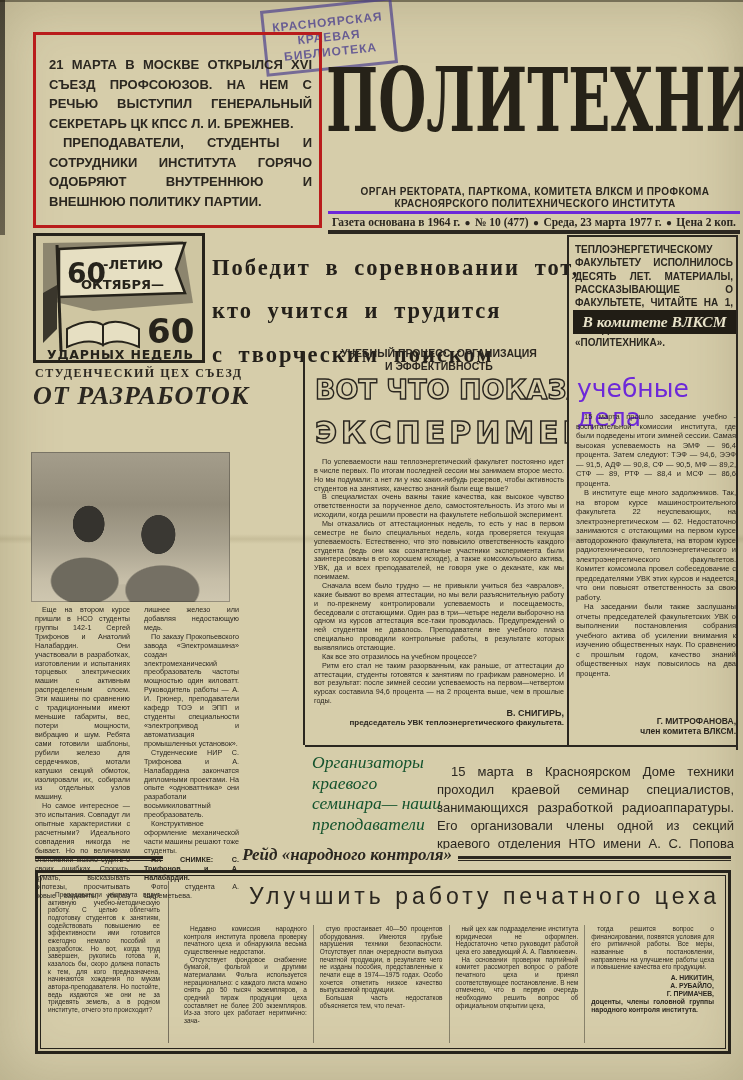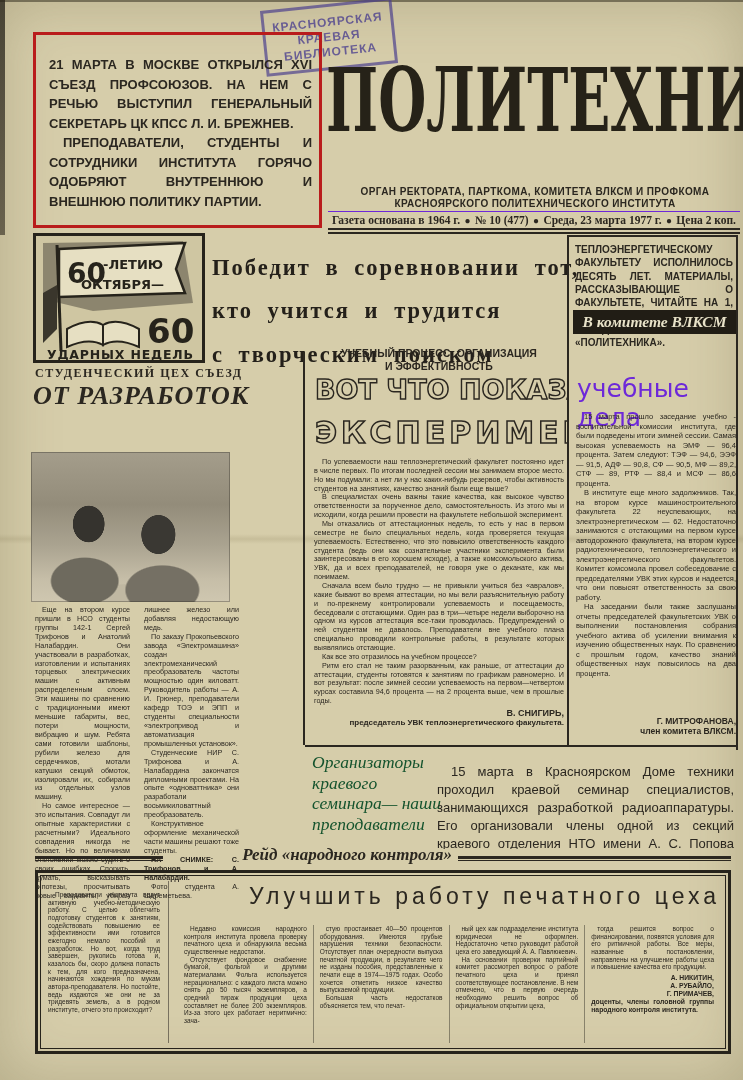--- a/index.html
+++ b/index.html
@@ -30,21 +30,21 @@
           padding:20px 7px 0 13px; font-weight:bold; font-size:13px; line-height:1.5; }
   .annc p { text-align:justify; }
   .annc p + p { text-indent:14px; }
 
   
   .mast-title { left:326px; top:48px; width:414px; height:134px; white-space:nowrap;
                 font-family:"DejaVu Serif", serif; font-weight:800; font-size:60px;
                 transform:scale(.92,1.48); transform-origin:left top; letter-spacing:0; color:#262218; }
   .sub1 { left:330px; top:186px; width:410px; text-align:center; font-weight:bold; font-size:10px; letter-spacing:.4px; }
   .sub2 { left:330px; top:198px; width:410px; text-align:center; font-weight:bold; font-size:10px; letter-spacing:.4px; }
-  .dateline { left:328px; top:211px; width:412px; border-top:1px solid #6d28d9; border-bottom:2px solid #2b2720;
+  .dateline { left:328px; top:211px; width:412px; border-top:3px solid #6d28d9; border-bottom:2px solid #2b2720;
               display:flex; align-items:center; justify-content:space-between; padding:2px 4px;
               font-family:"Liberation Serif", serif; font-weight:bold; font-size:11.5px; }
   .dateline .dot { font-size:10px; }
   .dateline-u { left:328px; top:232px; width:412px; height:2px; background:#2b2720; }
 
   
   .badge { left:33px; top:233px; }
 
   
   .slogan { left:212px; top:246px; width:360px; font-family:"Liberation Serif", serif;

